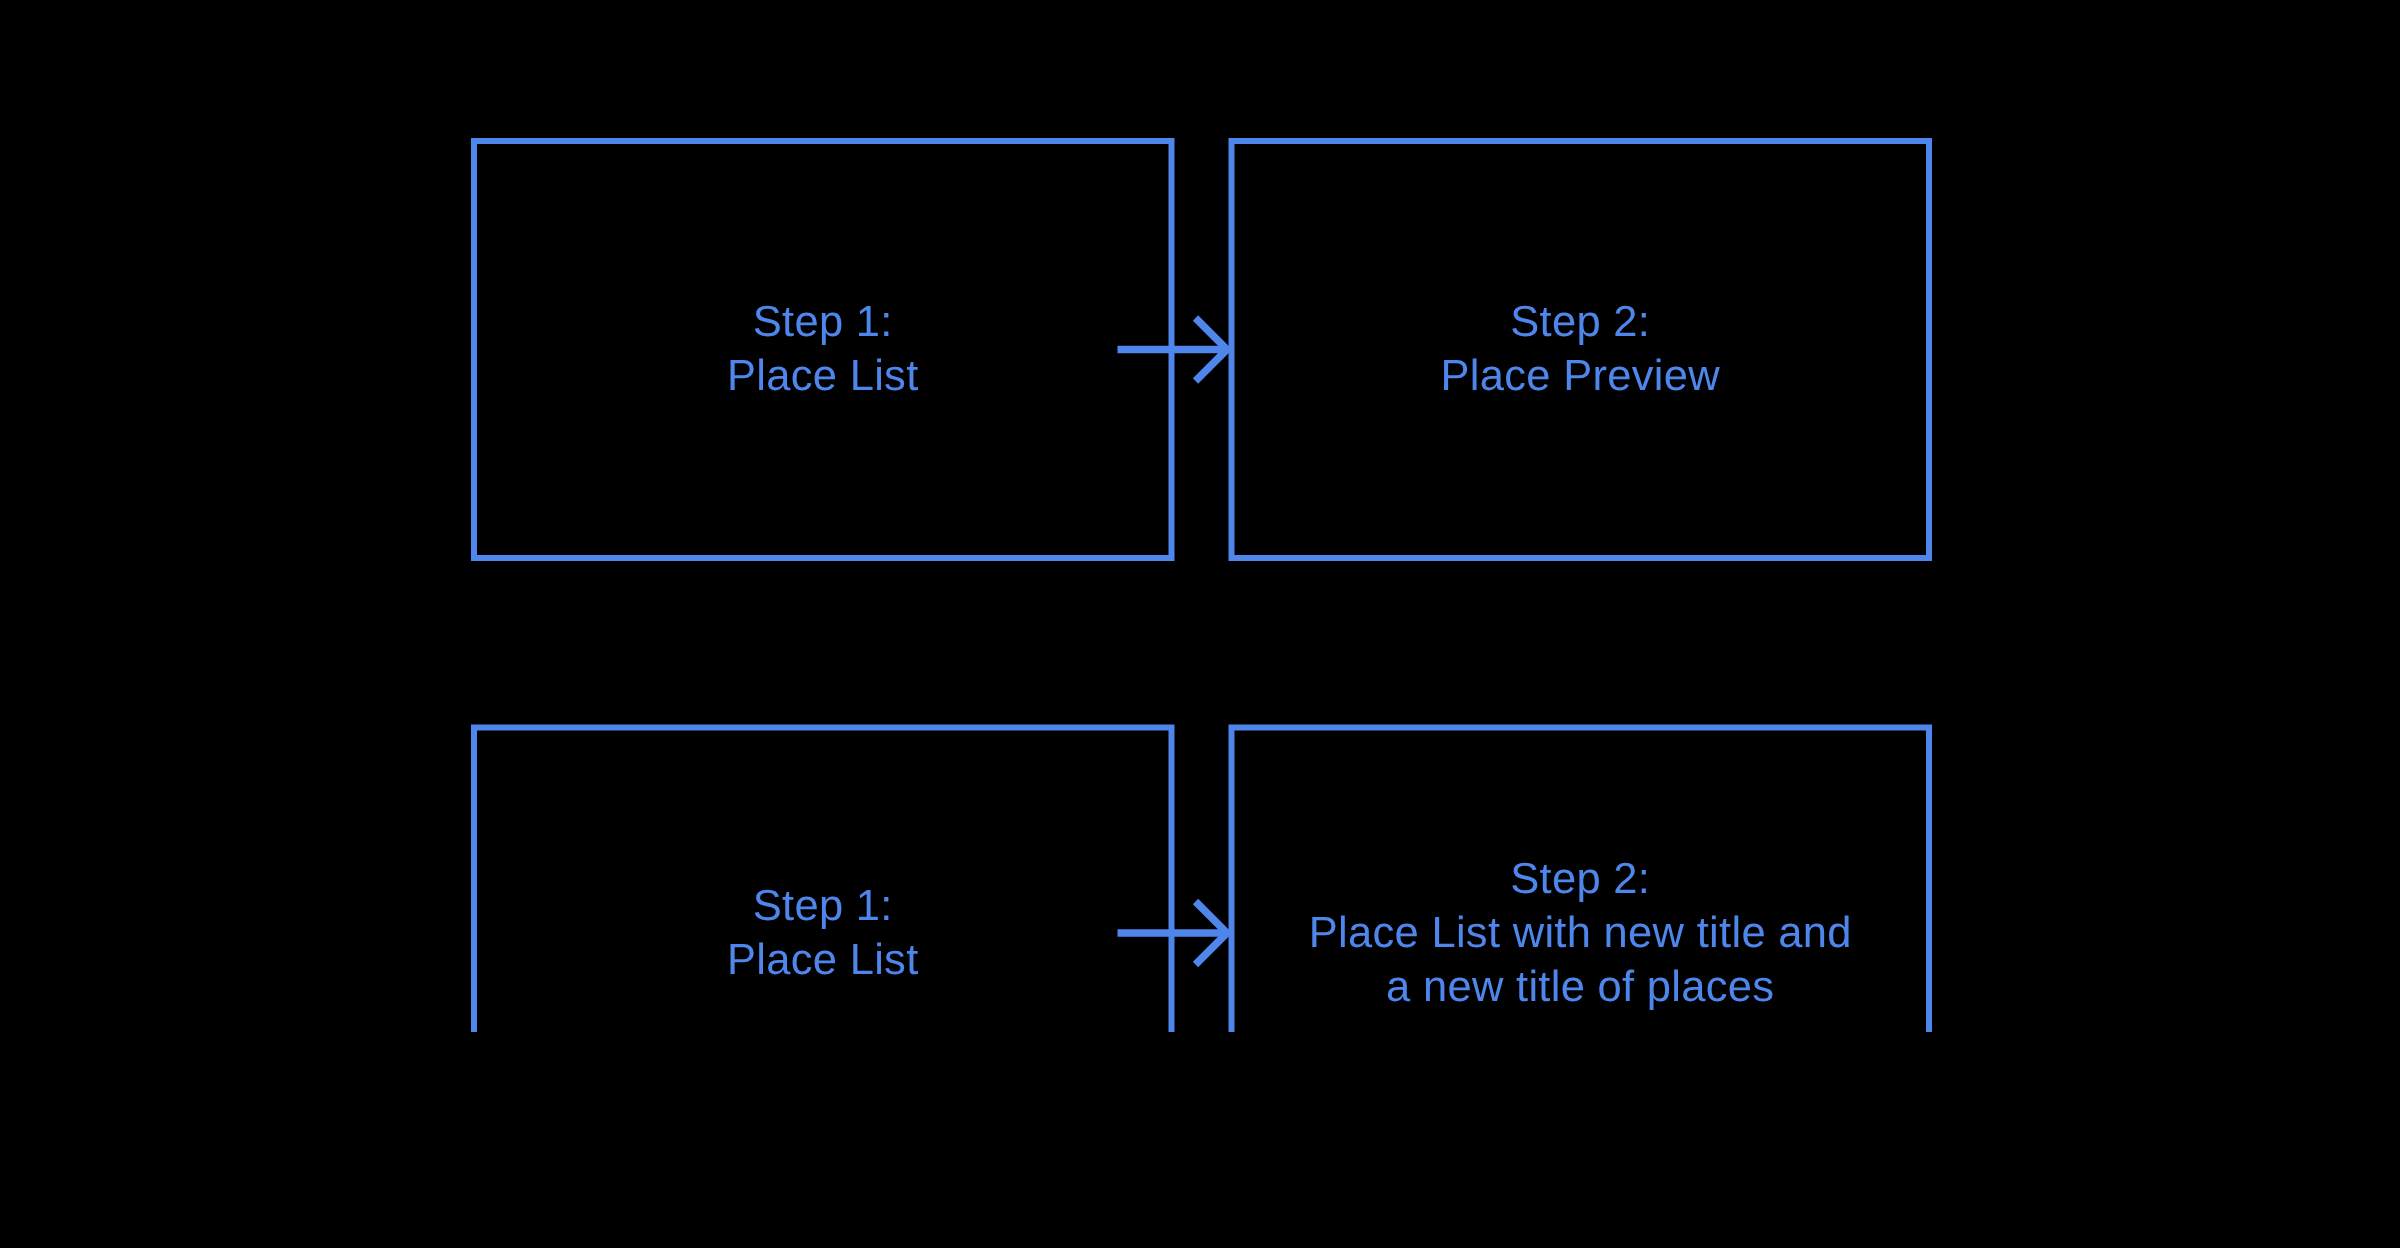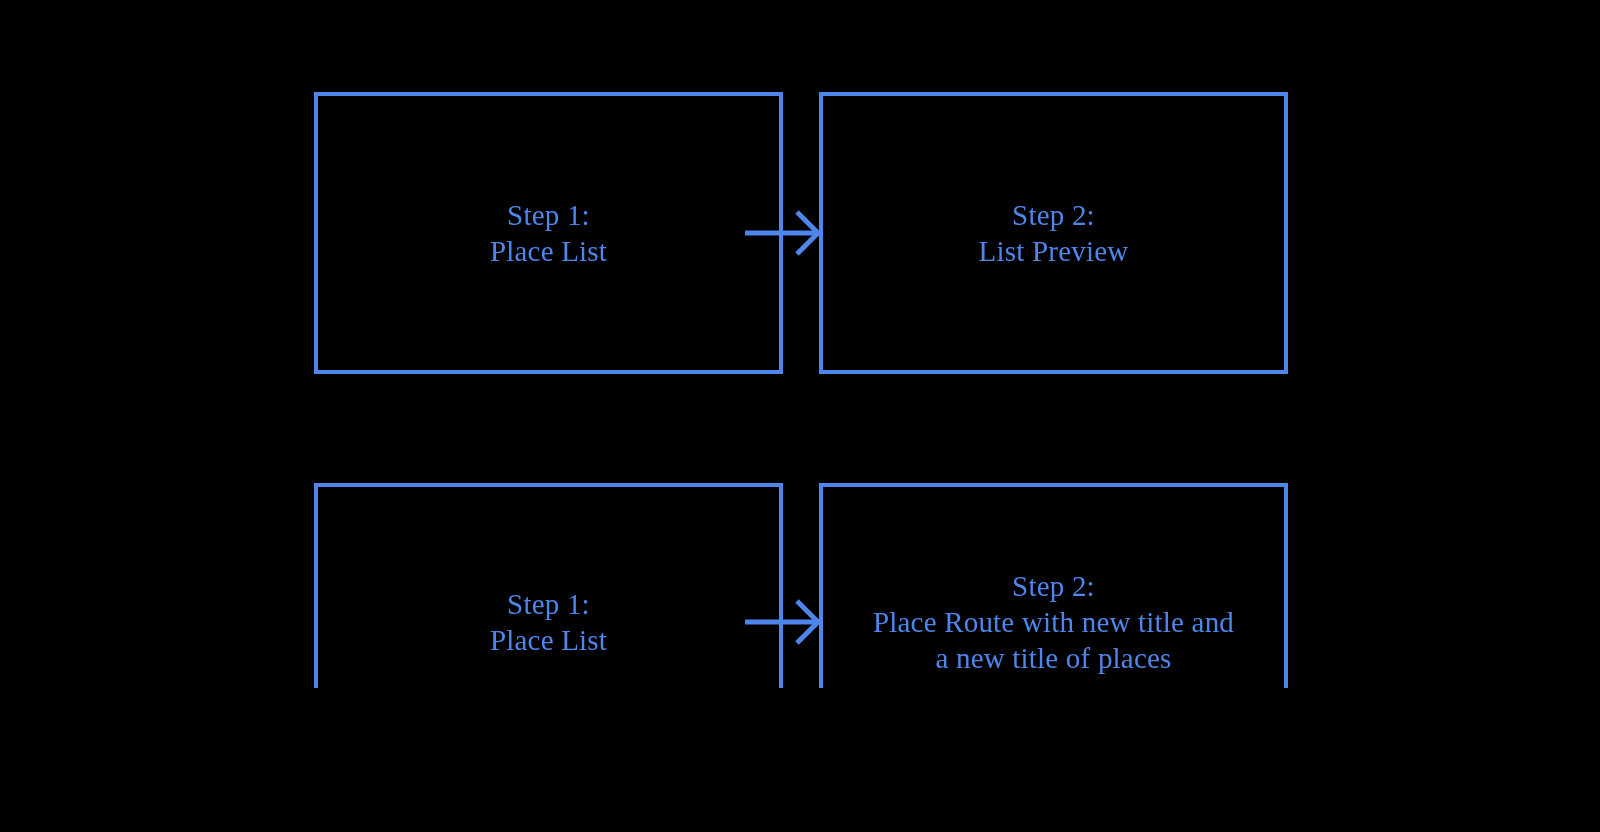--- a/index.html
+++ b/index.html
@@ -9,21 +9,21 @@
   * { margin: 0; padding: 0; box-sizing: border-box; }
   html, body {
     background: var(--bg);
   }
   .canvas {
     position: relative;
     width: 1600px;
     height: 688px;
     background: var(--bg);
     overflow: hidden;
-    font-family: Liberation Serif, serif;
+    font-family: Liberation Sans, sans-serif;
     padding-left: 44px;
   }
   .flow-box {
     position: absolute;
     border: 4px solid var(--accent);
     background: transparent;
     display: flex;
     align-items: center;
     justify-content: center;
     text-align: center;
@@ -73,39 +73,39 @@
   <div class="flow-arrow arrow-r1">
     <svg viewBox="0 0 84 52" xmlns="http://www.w3.org/2000/svg" aria-hidden="true">
       <line x1="4" y1="26" x2="76" y2="26"></line>
       <polyline points="56,5 77,26 56,47"></polyline>
     </svg>
   </div>
 
   <div class="flow-box box-r1-s2">
     <div class="label">
       <span>Step 2:</span>
-      <span>List Preview</span>
+      <span>Place Preview</span>
     </div>
   </div>
 
   <div class="flow-box box-r2-s1">
     <div class="label">
       <span>Step 1:</span>
       <span>Place List</span>
     </div>
   </div>
 
   <div class="flow-arrow arrow-r2">
     <svg viewBox="0 0 84 52" xmlns="http://www.w3.org/2000/svg" aria-hidden="true">
       <line x1="4" y1="26" x2="76" y2="26"></line>
       <polyline points="56,5 77,26 56,47"></polyline>
     </svg>
   </div>
 
   <div class="flow-box box-r2-s2">
     <div class="label">
       <span>Step 2:</span>
-      <span>Place Route with new title and</span>
+      <span>Place List with new title and</span>
       <span>a new title of places</span>
     </div>
   </div>
 
 </div>
 
 </body></html>

